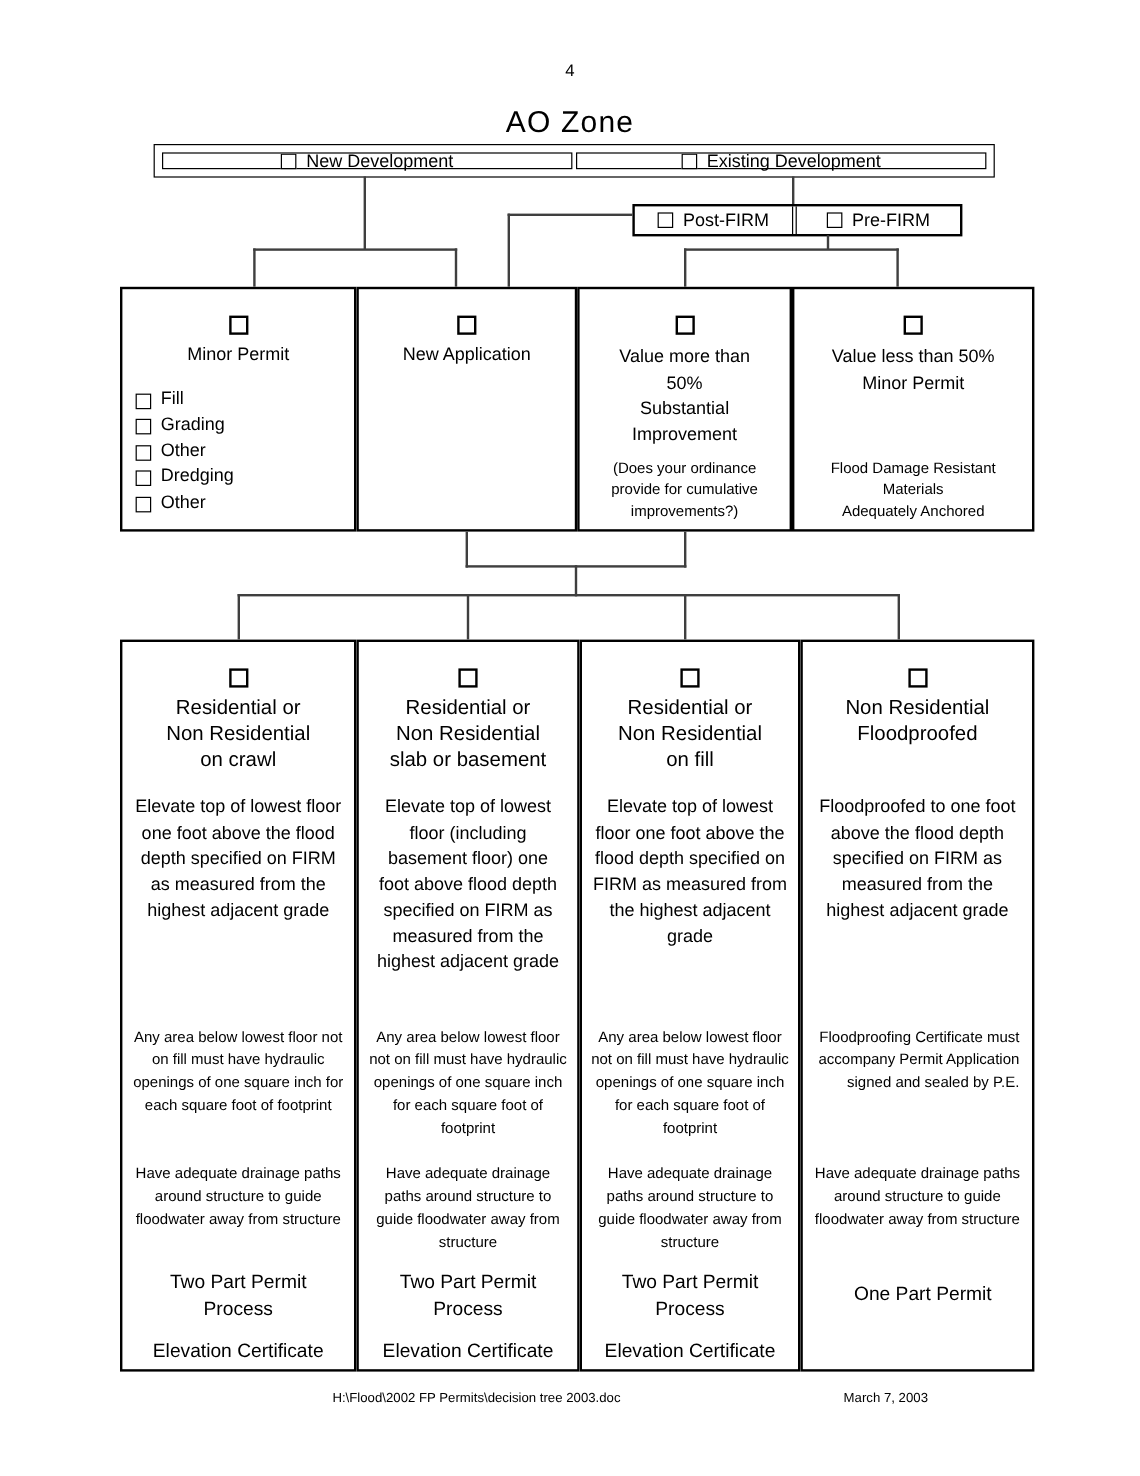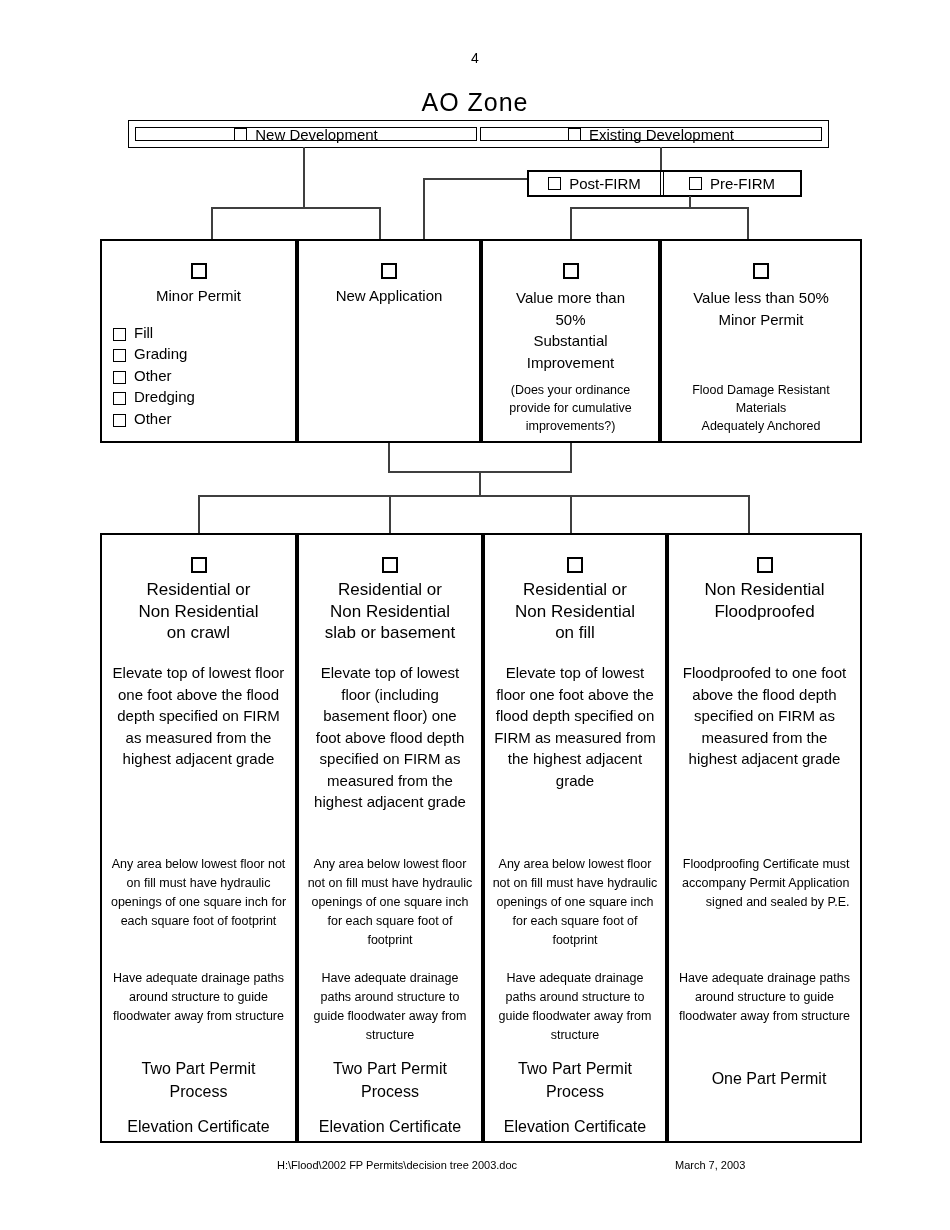--- a/index.html
+++ b/index.html
@@ -40,21 +40,21 @@
   .bhdr{position:absolute;top:44px;left:0;right:0;text-align:center;font-size:17px;line-height:21.5px;}
   .bhdr span{display:block;}
   .belev{position:absolute;top:127px;left:0;right:0;margin:0 auto;text-align:center;font-size:15px;line-height:21.5px;}
   .bopen{position:absolute;top:320px;left:0;right:0;margin:0 auto;text-align:center;font-size:12.5px;line-height:19px;}
   .bdrain{position:absolute;top:434px;left:0;right:0;margin:0 auto;text-align:center;font-size:12.5px;line-height:19px;}
   .bproc{position:absolute;top:522px;left:0;right:0;margin:0 auto;width:150px;text-align:center;font-size:16px;line-height:23px;}
   .bproc.one{top:532px;width:200px;}
   .bcert{position:absolute;bottom:5px;left:0;right:0;text-align:center;font-size:16px;}
   
   .footpath{position:absolute;left:277px;top:1159px;font-size:11px;}
-  .footdate{position:absolute;left:663px;top:1159px;font-size:11px;padding-left:12px;}
+  .footdate{position:absolute;left:691px;top:1159px;font-size:11px;padding-left:12px;}
 </style>
 </head>
 <body>
 
 <div class="page">
 
   <div class="pagenum">4</div>
   <div class="title">AO Zone</div>
 
   <div class="topbar">

